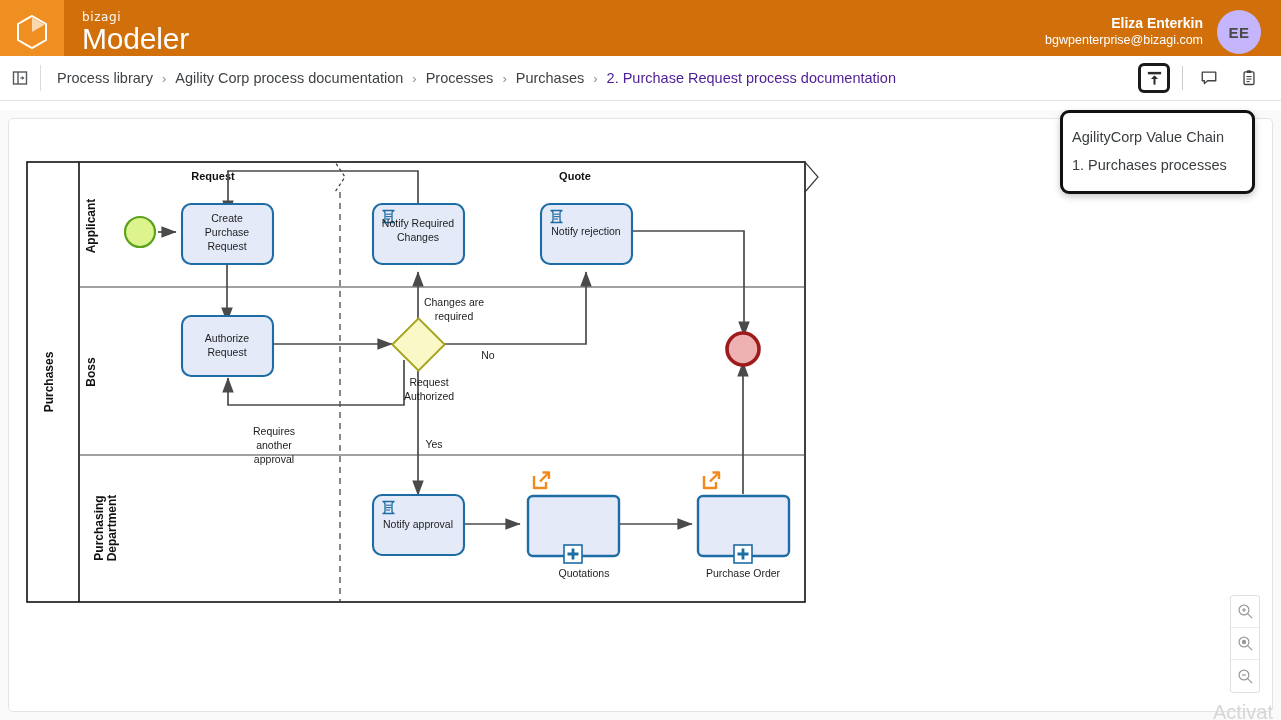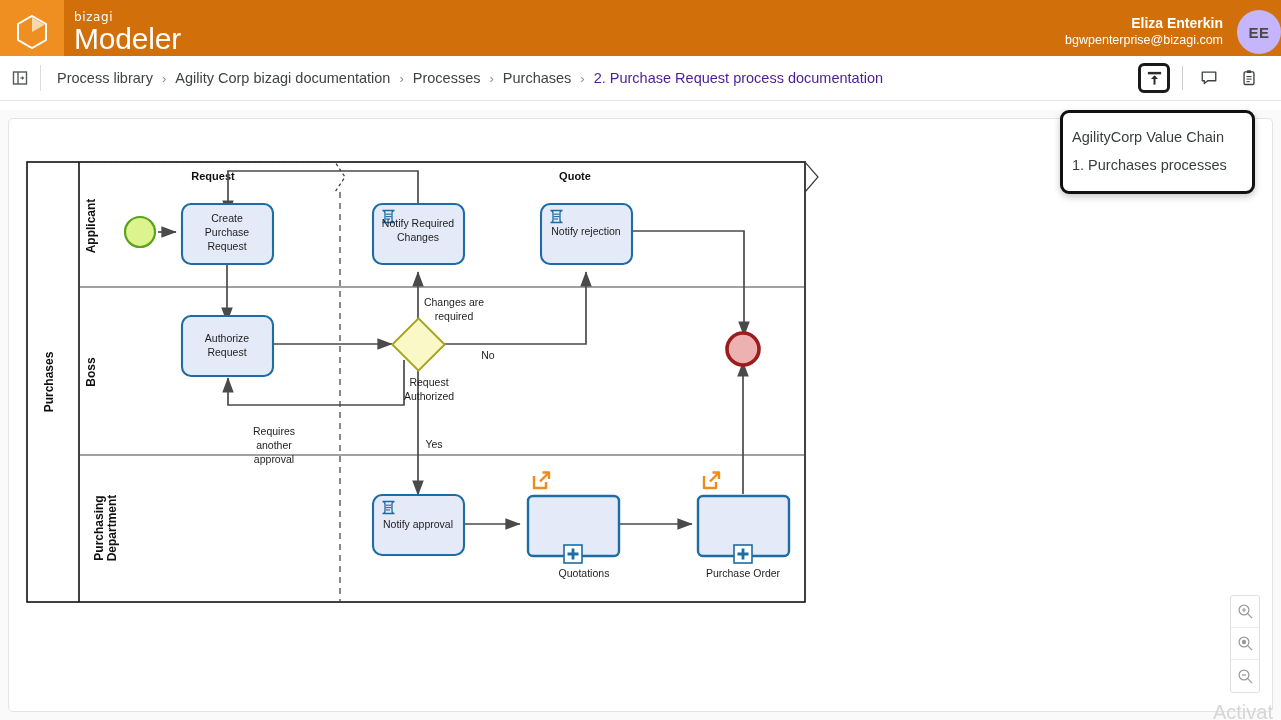--- a/index.html
+++ b/index.html
@@ -15,33 +15,33 @@
   .header {
     position: absolute; left:0; top:0; width:1281px; height:64px;
     background: #d1700a;
     display: flex; align-items: center;
   }
   .logo-box {
     width: 64px; height: 64px; background:#ef8f22;
     display:flex; align-items:center; justify-content:center;
     flex: 0 0 64px;
   }
-  .brand { margin-left: 10px; line-height:1; }
+  .brand { margin-left: 18px; line-height:1; }
   .brand-small {
     color:#ffffff; font-size: 12px; letter-spacing: 0.6px;
     font-family:"DejaVu Sans", sans-serif; opacity:.97;
     margin-bottom: 1px;
   }
   .brand-big {
     color:#ffffff; font-size: 30px; font-weight: 400;
     letter-spacing:-0.2px;
   }
   .user-block {
     margin-left:auto; display:flex; align-items:center; gap:14px;
-    padding-right: 0;
+    padding-right: 20px;
   }
   .user-text { text-align:right; line-height:1.25; }
   .user-name { color:#fff; font-size:14px; font-weight:bold; }
   .user-mail { color:#fff; font-size:12.5px; font-weight:400; }
   .avatar {
     width:44px; height:44px; border-radius:50%;
     background:#c4b5fd; color:#4a4a4a;
     display:flex; align-items:center; justify-content:center;
     font-size:15px; font-weight:bold; letter-spacing:.4px;
   }
@@ -160,21 +160,21 @@
       <svg width="16" height="16" viewBox="0 0 16 16">
         <rect x="1.5" y="2" width="13" height="12" fill="none" stroke="#55595c" stroke-width="1.4"></rect>
         <line x1="6" y1="2" x2="6" y2="14" stroke="#55595c" stroke-width="1.4"></line>
         <path d="M8.2 8 L11.4 8 M10 6.6 L11.5 8 L10 9.4" fill="none" stroke="#55595c" stroke-width="1.2"></path>
       </svg>
     </div>
     <div class="crumb-divider"></div>
     <div class="crumbs">
       <span class="crumb">Process library</span>
       <span class="sep">›</span>
-      <span class="crumb">Agility Corp bizagi documentation</span>
+      <span class="crumb">Agility Corp process documentation</span>
       <span class="sep">›</span>
       <span class="crumb">Processes</span>
       <span class="sep">›</span>
       <span class="crumb">Purchases</span>
       <span class="sep">›</span>
       <span class="crumb current">2. Purchase Request process documentation</span>
     </div>
     <div class="crumb-actions">
       <div class="act-btn focused">
         <svg width="17" height="17" viewBox="0 0 18 18">

